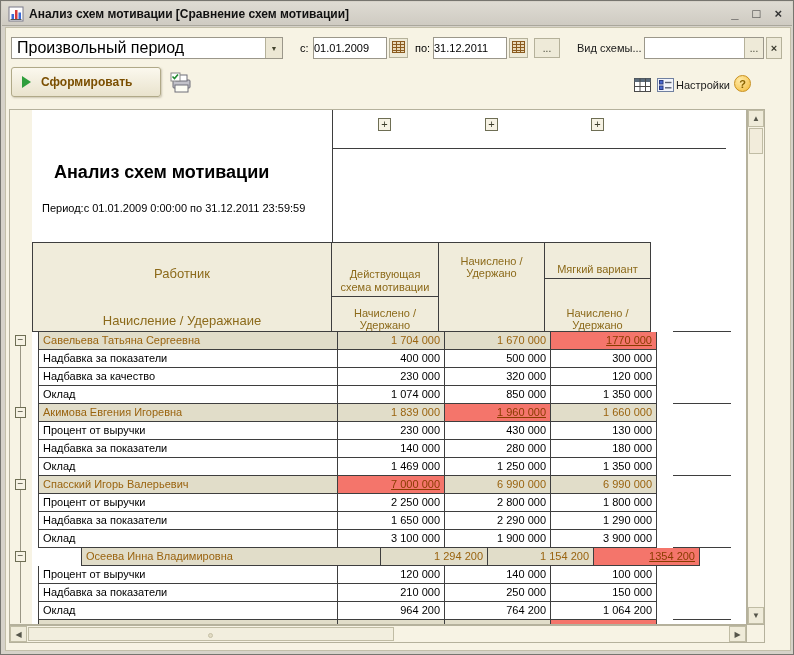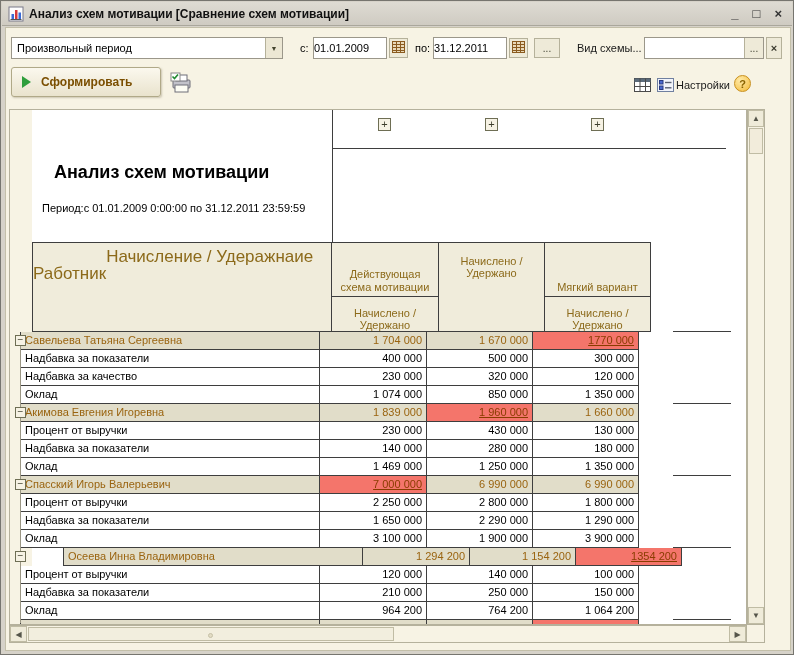--- a/index.html
+++ b/index.html
@@ -8,21 +8,21 @@
   
   .titlebar{position:absolute;left:1px;top:1px;width:790px;height:24px;background:linear-gradient(#dedbd3,#cfcbc2);display:flex;align-items:center;padding:0 6px;border-bottom:1px solid #aaa79c;}
   .app-icon{width:16px;height:16px;margin-right:5px;flex:0 0 auto;}
   .title-text{font-size:12px;font-weight:bold;color:#111;white-space:nowrap;flex:1;}
   .win-controls{display:flex;gap:14px;margin-right:4px;}
   .win-btn{font-size:13px;font-weight:bold;color:#333;cursor:default;line-height:14px;}
   
   .content-bg{position:absolute;left:4px;top:26px;width:786px;height:624px;background:#f7f3e4;border:1px solid #c3bfa9;}
   
   .combo{position:absolute;left:10px;top:36px;width:272px;height:22px;background:#fff;border:1px solid #9b978a;display:flex;align-items:center;}
-  .combo-text{flex:1;font-size:11px;padding:0 5px;color:#000;white-space:nowrap;overflow:hidden;}
+  .combo-text{flex:1;font-size:16px;padding:0 5px;color:#000;white-space:nowrap;overflow:hidden;}
   .combo-btn{width:17px;height:20px;background:#ece7d4;border-left:1px solid #b5b19a;display:flex;align-items:center;justify-content:center;font-size:7px;color:#44442f;}
   .flabel{position:absolute;font-size:11px;color:#000;top:41px;}
   .date-input{position:absolute;top:36px;width:74px;height:22px;border:1px solid #9b978a;background:#fff;font-size:11px;font-family:"Liberation Sans",sans-serif;padding:0 0;color:#000;}
   .sq-btn{position:absolute;top:37px;width:19px;height:20px;background:#eeead8;border:1px solid #b5b19a;display:flex;align-items:center;justify-content:center;font-size:10px;color:#3e3e30;padding:0;}
   .scheme-input-wrap{position:absolute;left:643px;top:36px;width:120px;height:22px;border:1px solid #9b978a;background:#fff;display:flex;}
   .scheme-input{flex:1;border:0;font-size:11px;font-family:"Liberation Sans",sans-serif;padding:0 4px;min-width:0;}
   .scheme-more{width:19px;background:#eeead8;border-left:1px solid #b5b19a;font-size:10px;color:#3e3e30;display:flex;align-items:center;justify-content:center;}
   .scheme-clear{position:absolute;left:765px;top:36px;width:16px;height:22px;background:#eeead8;border:1px solid #b5b19a;font-size:11px;font-weight:bold;color:#3a3a2e;display:flex;align-items:center;justify-content:center;}
   
   .gen-btn{position:absolute;left:10px;top:66px;width:150px;height:30px;background:linear-gradient(#fbf8ee,#e9e3cd);border:1px solid #b0a988;border-radius:3px;box-shadow:1px 1px 2px rgba(120,110,80,.35);display:flex;align-items:center;padding:0 10px;gap:10px;cursor:default;}
@@ -36,29 +36,29 @@
   .margin-col{position:absolute;left:0;top:0;width:22px;height:516px;background:#f7f3e4;}
   .vline-c1{position:absolute;left:322px;top:0;width:1px;height:132px;background:#3e3e3e;}
   .hline-top{position:absolute;left:322px;top:38px;width:394px;height:1px;background:#3e3e3e;}
   .expand-btn{position:absolute;top:8px;width:13px;height:13px;background:#f6f2e4;border:1px solid #6e6e54;font-size:11px;line-height:10px;text-align:center;color:#3d3d2c;cursor:default;}
   .minus-btn{position:absolute;left:5px;width:11px;height:11px;background:#f6f2e4;border:1px solid #6e6e54;font-size:10px;line-height:8px;text-align:center;color:#3d3d2c;cursor:default;z-index:3;}
   .tree-line{position:absolute;left:10px;width:1px;background:#9a9684;z-index:2;}
   .rep-title{position:absolute;left:44px;top:52px;font-size:18px;font-weight:bold;color:#000;}
   .rep-period{position:absolute;left:32px;top:92px;font-size:11px;color:#000;}
   
   .hdr{position:absolute;left:22px;top:132px;display:flex;}
-  .h-emp{width:300px;height:90px;background:#f0ecdb;border:1px solid #3e3e3e;display:flex;flex-direction:row;color:#8c6a1a;font-size:17px;text-align:center;}
+  .h-emp{width:300px;height:90px;background:#f0ecdb;border:1px solid #3e3e3e;display:flex;flex-direction:column;color:#8c6a1a;font-size:13px;text-align:center;}
   .h-emp-top{height:61px;display:flex;align-items:center;justify-content:center;}
   .h-emp-bot{height:27px;display:flex;align-items:flex-end;justify-content:center;padding-bottom:3px;}
   .h-col{height:90px;background:#f0ecdb;border-top:1px solid #3e3e3e;border-right:1px solid #3e3e3e;border-bottom:1px solid #3e3e3e;display:flex;flex-direction:column;color:#8c6a1a;font-size:11px;text-align:center;}
-  .hw2{width:107px;} .hw3{width:106px;} .hw4{width:106px;}
+  .hw2{width:107px;} .hw3{width:106px;} .hw4{width:106px;gap:18px;}
   .h-t{height:62px;display:flex;align-items:flex-end;justify-content:center;padding:0 2px 2px 2px;border-bottom:1px solid #3e3e3e;line-height:13px;}
   .h-s{height:27px;display:flex;align-items:center;justify-content:center;line-height:12px;padding:0 2px;margin-top:10px;}
   
-  .grid-row{position:absolute;left:10px;display:flex;height:18px;}
+  .grid-row{position:absolute;left:28px;display:flex;height:18px;}
   .cell{border-right:1px solid #3e3e3e;border-bottom:1px solid #3e3e3e;font-size:11px;line-height:16px;padding:0 4px;overflow:hidden;white-space:nowrap;background:#fff;color:#000;}
   .cell.cc1{width:300px;border-left:1px solid #3e3e3e;}
   .cell.cc2{width:107px;text-align:right;}
   .cell.cc3{width:106px;text-align:right;}
   .cell.cc4{width:106px;text-align:right;}
   .group-row .cell{background:#e1ddc9;color:#9a6410;}
   .cell.hl{background:#f4756b;color:#8a3c00;text-decoration:underline;}
   .ext-line{position:absolute;left:663px;width:58px;height:1px;background:#3e3e3e;}
   
   .vscroll{position:absolute;left:746px;top:108px;width:18px;height:516px;background:#f7f3e4;border:1px solid #b5b19c;}

